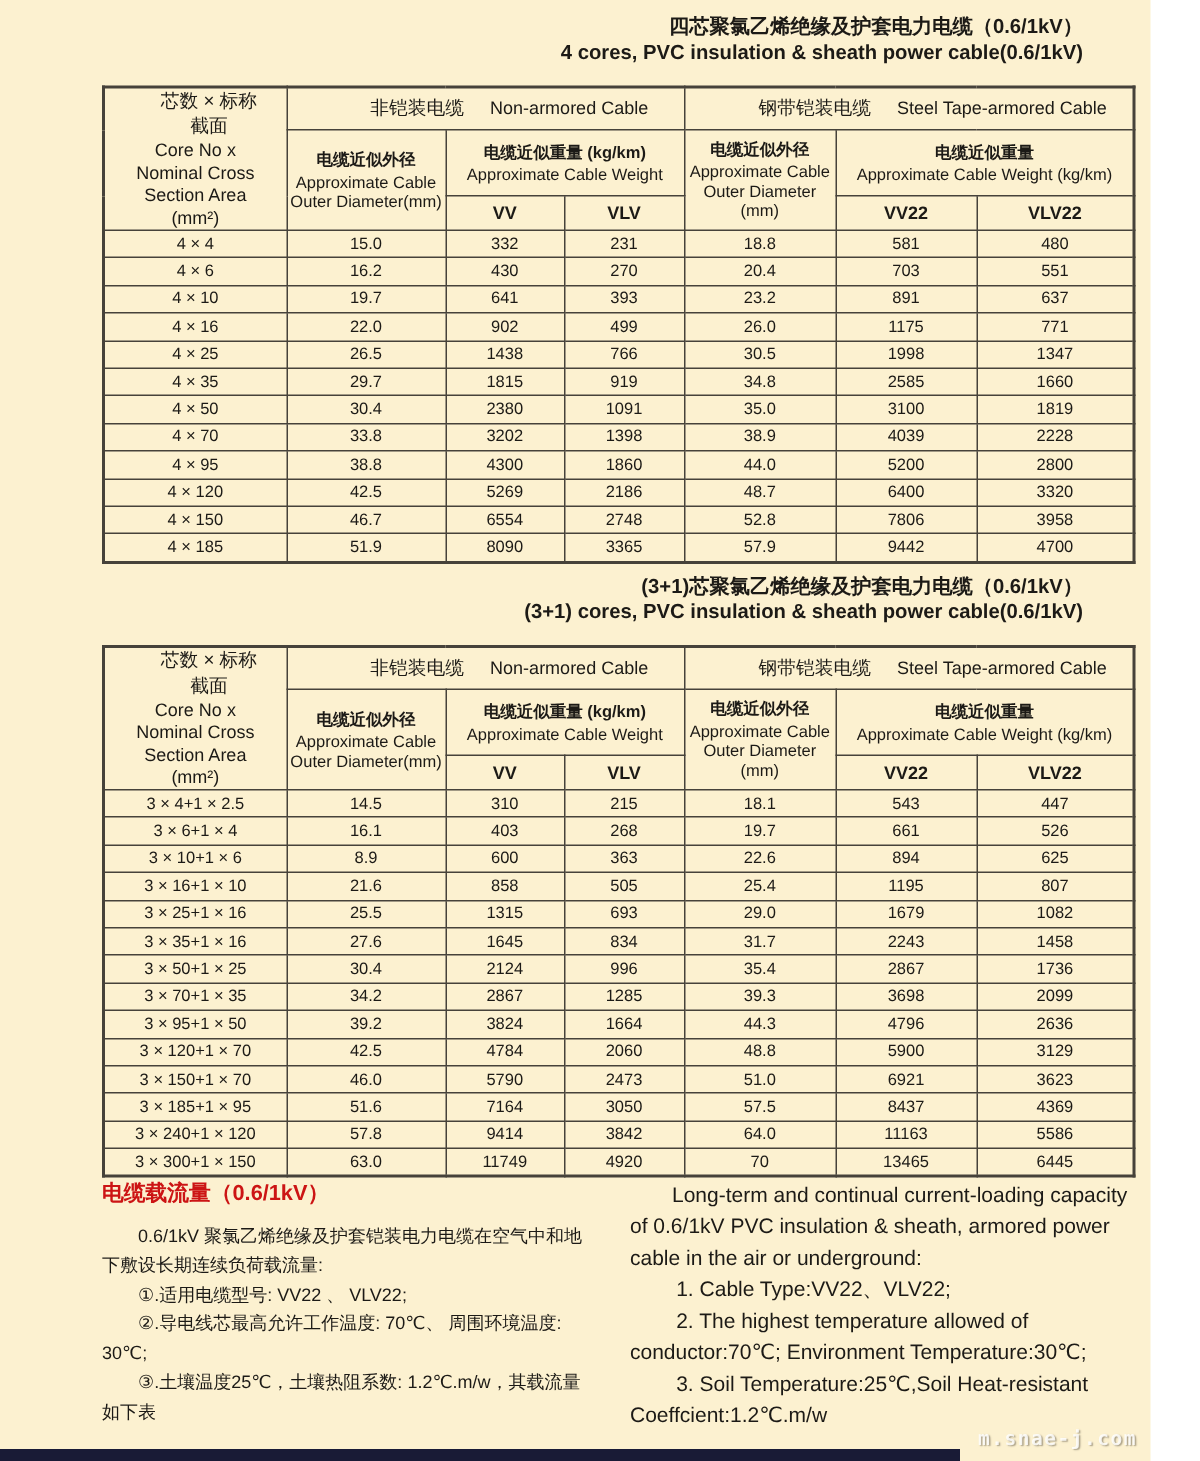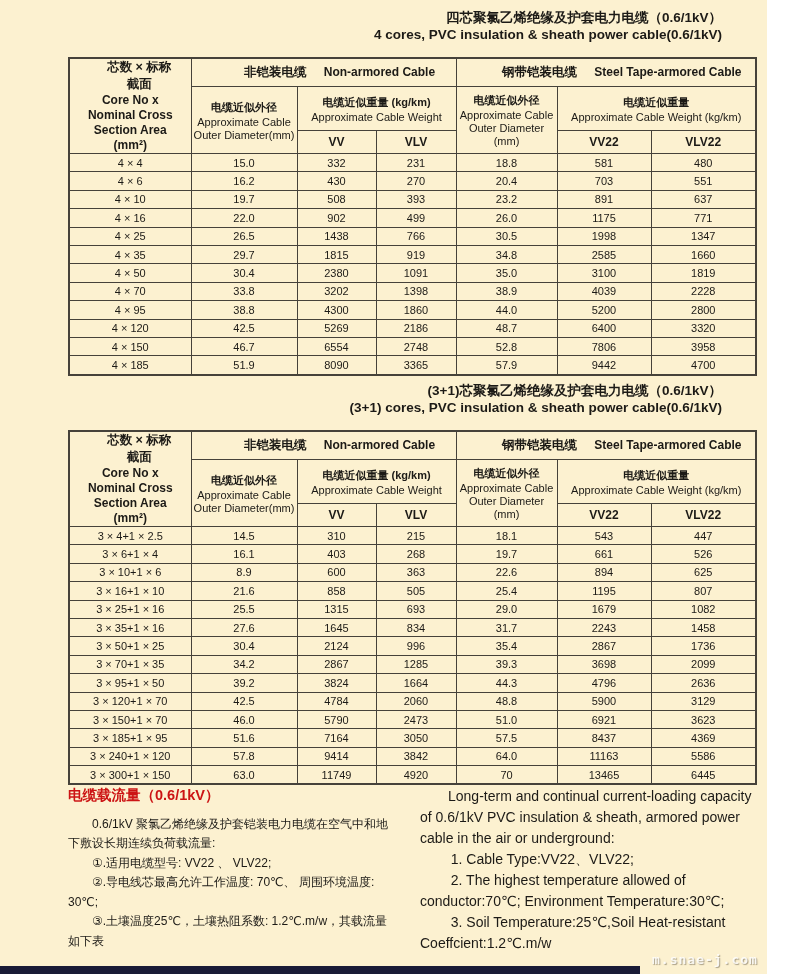--- a/index.html
+++ b/index.html
@@ -19,22 +19,22 @@
     border:2px solid #46423a;
   }
   #table1{top:57px;}
   #table2{top:430px;}
   table.cab th,table.cab td{border:1px solid #46423a;text-align:center;vertical-align:middle;padding:0;font-weight:normal;}
   .c1{width:122px}.c2{width:106px}.c3{width:79px}.c4{width:80px}.c5{width:101px}.c6{width:94px}.c7{width:105px}
   th.spec-h{font-size:11.5px;line-height:15px;}
   th.spec-h .zh{display:block;font-size:12.5px;font-weight:bold;line-height:17px;}
   th.spec-h .en{display:block;font-weight:normal;}
   tr.gh th{height:27px;font-size:12px;}
-  tr.gh .zh{font-weight:bold;font-size:12.5px;margin-right:14px;padding-left:32px;}
-  tr.gh .en{font-weight:bold;}
+  tr.gh .zh{font-weight:normal;font-size:12.5px;margin-right:14px;padding-left:32px;}
+  tr.gh .en{font-weight:normal;}
   tr.h2 th .zh{display:block;font-size:11px;font-weight:bold;line-height:17px;}
   tr.h2 th .en{display:block;font-size:11px;font-weight:normal;line-height:13px;}
   th.wt-h{height:36px;margin-left:48px;}
   tr.typ th{height:22px;font-size:12px;font-weight:bold;}
   table.cab td{font-size:11px;height:15.4px;padding:1px 2px;}
 
   
   .notes{position:absolute;top:786px;}
   #notes-zh{left:68px;width:328px;}
   #notes-en{left:420px;width:338px;}
@@ -135,21 +135,21 @@
           <td>16.2</td>
           <td>430</td>
           <td>270</td>
           <td>20.4</td>
           <td>703</td>
           <td>551</td>
         </tr>
         <tr>
           <td>4 × 10</td>
           <td>19.7</td>
-          <td>508</td>
+          <td>641</td>
           <td>393</td>
           <td>23.2</td>
           <td>891</td>
           <td>637</td>
         </tr>
         <tr>
           <td>4 × 16</td>
           <td>22.0</td>
           <td>902</td>
           <td>499</td>

